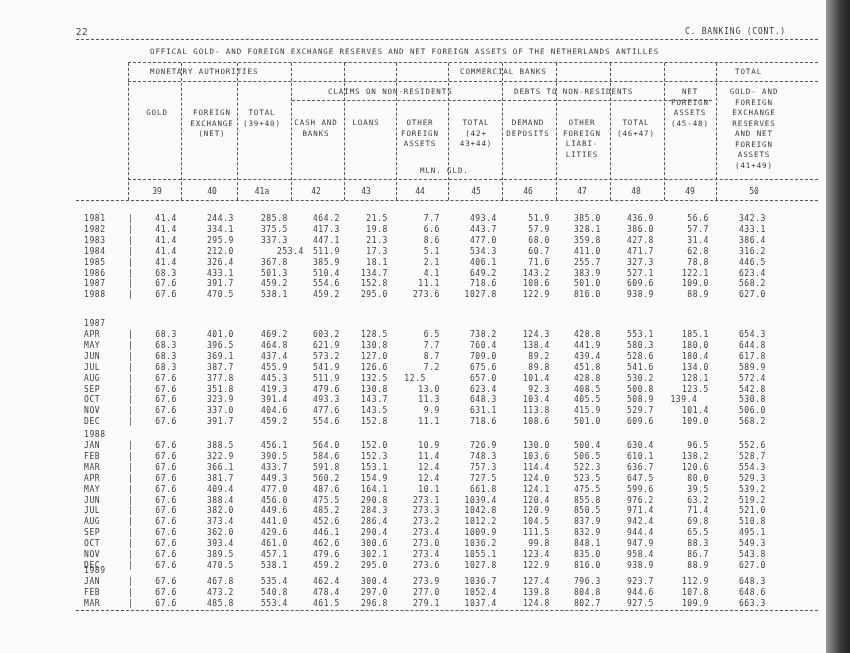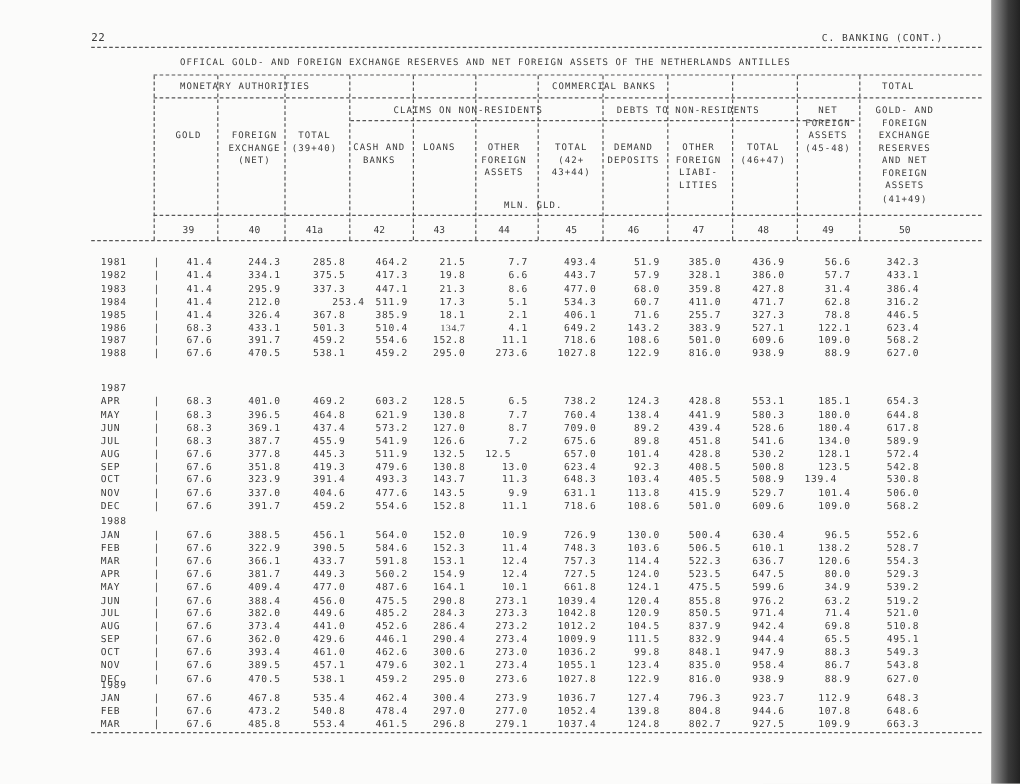--- a/index.html
+++ b/index.html
@@ -187,21 +187,21 @@
         <div class="cell" style="left: 659px;">78.8</div>
         <div class="cell" style="left: 716px;">446.5</div>
       </div>
       <div class="row" style="top: 268.5px;">
         <div class="label" style="top: 0px;">1986</div>
         <div class="bar">|</div>
         <div class="cell" style="left: 127px;">68.3</div>
         <div class="cell" style="left: 184px;">433.1</div>
         <div class="cell" style="left: 238px;">501.3</div>
         <div class="cell" style="left: 290px;">510.4</div>
-        <div class="cell" style="left: 338px; font-family: Liberation Serif, serif;">134.7</div>
+        <div class="cell" style="left: 338px;">134.7</div>
         <div class="cell" style="left: 390px;">4.1</div>
         <div class="cell" style="left: 447px;">649.2</div>
         <div class="cell" style="left: 500px;">143.2</div>
         <div class="cell" style="left: 551px;">383.9</div>
         <div class="cell" style="left: 604px;">527.1</div>
         <div class="cell" style="left: 659px;">122.1</div>
         <div class="cell" style="left: 716px;">623.4</div>
       </div>
       <div class="row" style="top: 279.4px;">
         <div class="label" style="top: 0px;">1987</div>
@@ -451,21 +451,21 @@
         <div class="cell" style="left: 127px;">67.6</div>
         <div class="cell" style="left: 184px;">409.4</div>
         <div class="cell" style="left: 238px;">477.0</div>
         <div class="cell" style="left: 290px;">487.6</div>
         <div class="cell" style="left: 338px;">164.1</div>
         <div class="cell" style="left: 390px;">10.1</div>
         <div class="cell" style="left: 447px;">661.8</div>
         <div class="cell" style="left: 500px;">124.1</div>
         <div class="cell" style="left: 551px;">475.5</div>
         <div class="cell" style="left: 604px;">599.6</div>
-        <div class="cell" style="left: 659px;">34.9</div>
+        <div class="cell" style="left: 659px;">39.5</div>
         <div class="cell" style="left: 716px;">539.2</div>
       </div>
       <div class="row" style="top: 495.5px;">
         <div class="label" style="top: 0px;">JUN</div>
         <div class="bar">|</div>
         <div class="cell" style="left: 127px;">67.6</div>
         <div class="cell" style="left: 184px;">388.4</div>
         <div class="cell" style="left: 238px;">456.0</div>
         <div class="cell" style="left: 290px;">475.5</div>
         <div class="cell" style="left: 338px;">290.8</div>

